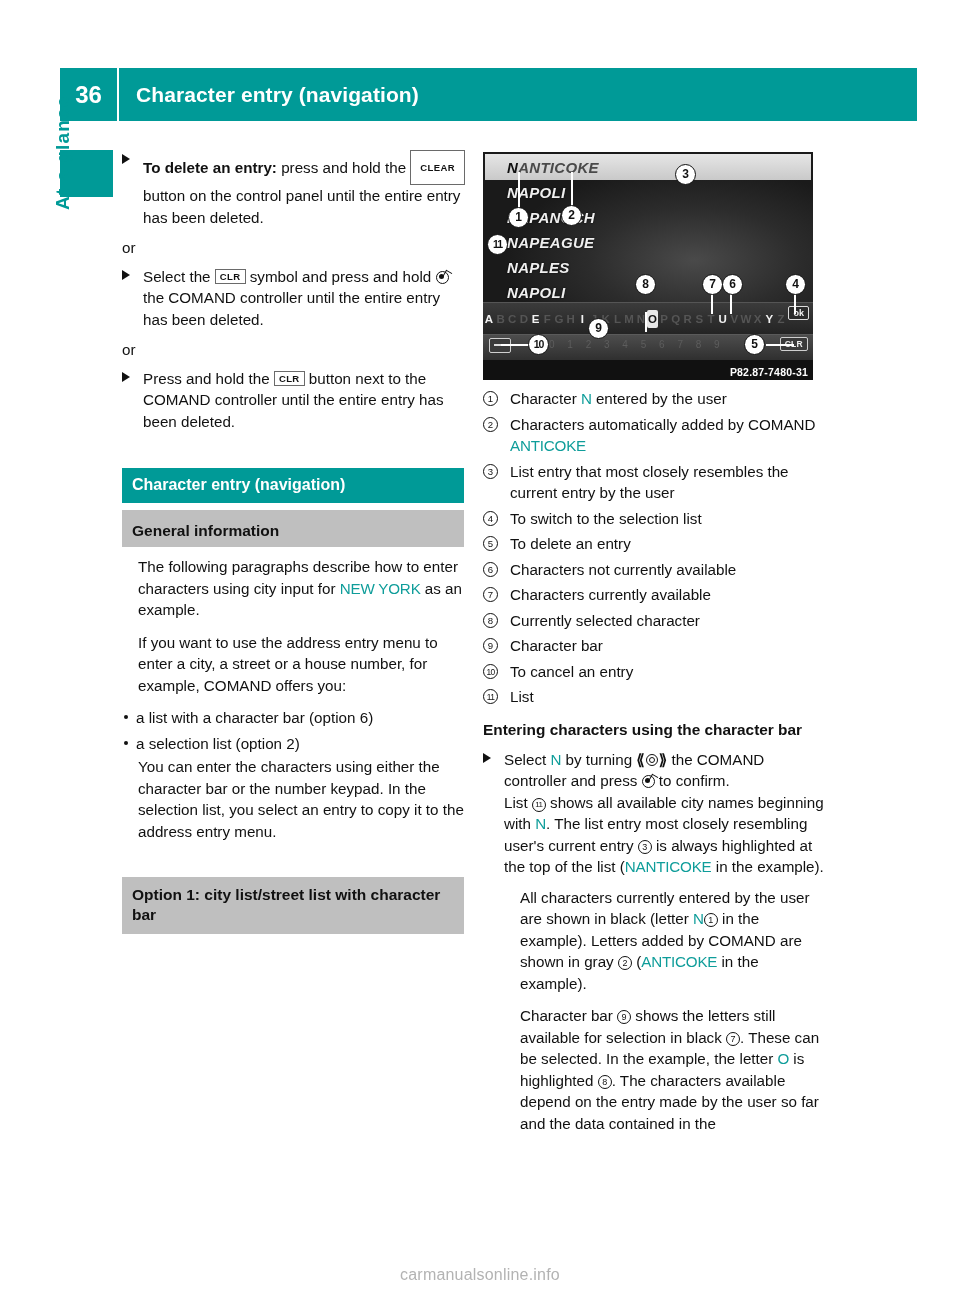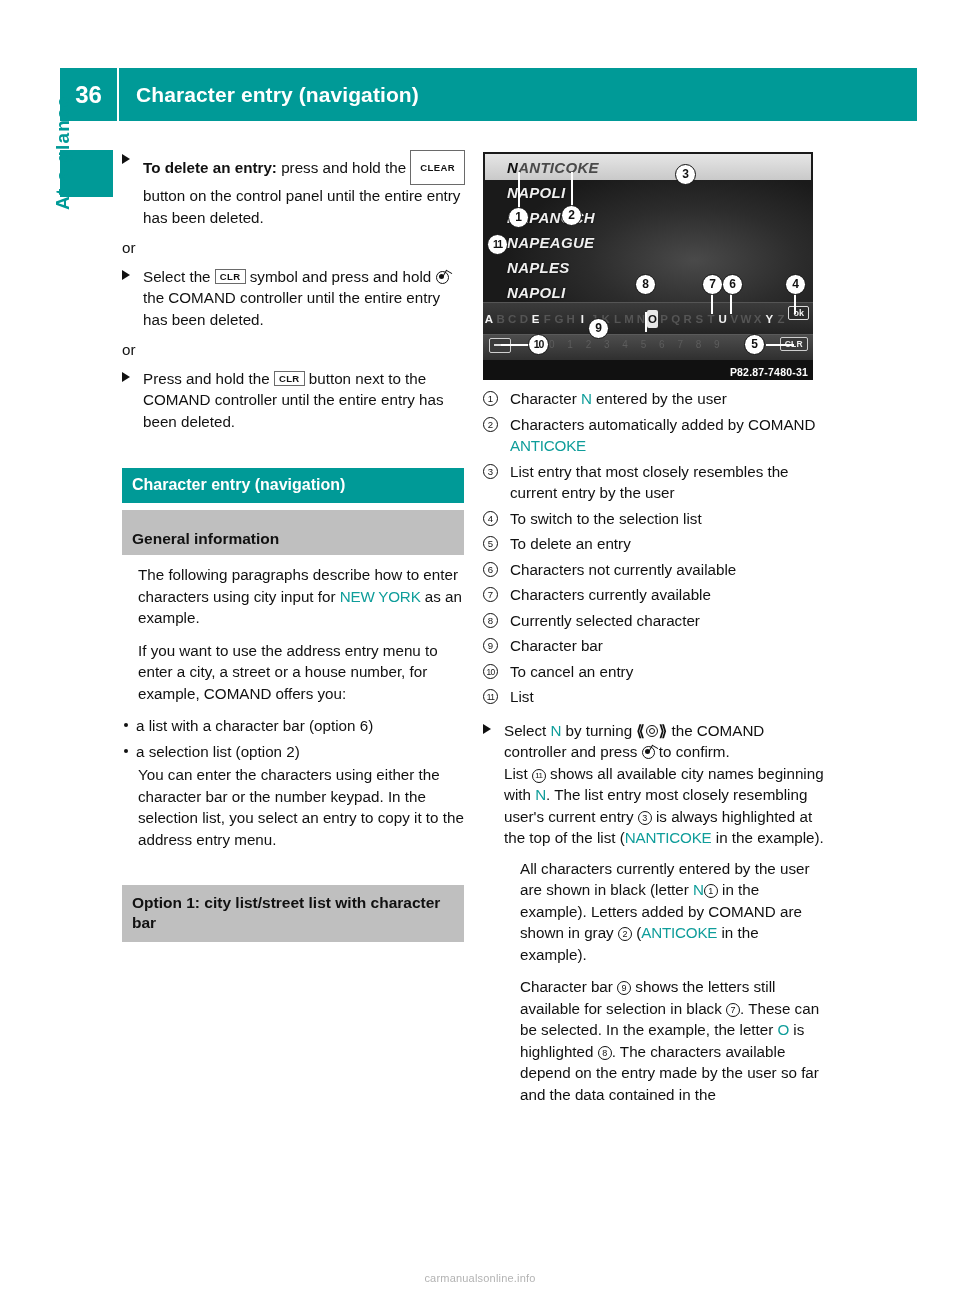--- a/index.html
+++ b/index.html
@@ -119,21 +119,21 @@
     vertical-align:1px;margin-right:2px;
   }
 
   
   .h-teal{
     background:#009a97;color:#fff;font-weight:bold;font-size:16px;
     padding:6px 10px 7px 10px;margin-bottom:7px;width:322px;
   }
   .h-gray{
     background:#bfbfbf;color:#111;font-weight:bold;font-size:15.5px;
-    padding:18px 10px 6px 10px;margin-bottom:9px;width:322px;
+    padding:10px 10px 6px 10px;margin-bottom:9px;width:322px;
   }
   .h-gray.two{line-height:20px;padding:8px 10px 9px 10px;}
   .h-bold{font-weight:bold;font-size:15.4px;line-height:20px;margin-bottom:9px;}
 
   .teal-txt{color:#0f9d9a;font-family:"Liberation Sans",sans-serif;letter-spacing:-.2px;}
 
   
   .legend{margin-top:12px;}
   .legend .row{position:relative;padding-left:27px;margin-bottom:4px;}
   .legend .num{
@@ -239,21 +239,21 @@
     line-height:18px;text-align:center;
     box-sizing:border-box;z-index:5;
   }
   .cal.w{font-size:10.5px;letter-spacing:-1px;}
   .lead{position:absolute;background:#111;z-index:4;}
   .lead.w{background:#fff;}
 
   
   .footer{
     position:absolute;left:0;bottom:18px;width:960px;text-align:center;
-    color:#b3b3b3;font-size:11px;letter-spacing:.2px;
+    color:#b3b3b3;font-size:16px;letter-spacing:.2px;
   }
 </style>
 </head>
 <body>
 
 <div class="header">
   <div class="pageno">36</div>
   <div class="hrule"></div>
   <div class="htitle">Character entry (navigation)</div>
 </div>
@@ -428,20 +428,21 @@
     <div class="row">
       <span class="num wide">10</span>
       <span>To cancel an entry</span>
     </div>
     <div class="row" style="margin-bottom:12px">
       <span class="num wide">11</span>
       <span>List</span>
     </div>
   </div>
 
+  <div class="h-bold">Entering characters using the character bar</div>
 
   <div class="step">
     <span class="tri"></span>
     <span>Select </span><span class="teal-txt">N</span><span> by turning </span><span class="glyph-turn"><span class="br">⟪</span><span class="ring"></span><span class="br">⟫</span></span><span> the COMAND controller and press </span><span class="glyph-press"></span><span> to confirm.</span><br>
     <span>List </span><span class="inum w">11</span><span> shows all available city names beginning with </span><span class="teal-txt">N</span><span>. The list entry most closely resembling user's current entry </span><span class="inum">3</span><span> is always highlighted at the top of the list (</span><span class="teal-txt">NANTICOKE</span><span> in the example).</span>
   </div>
 
   <p class="para" style="padding-left:21px"><span>All characters currently entered by the user are shown in black (letter </span><span class="teal-txt">N</span><span class="inum">1</span><span> in the example). Letters added by COMAND are shown in gray </span><span class="inum">2</span><span> (</span><span class="teal-txt">ANTICOKE</span><span> in the example).</span></p>
 
   <p class="para" style="padding-left:21px"><span>Character bar </span><span class="inum">9</span><span> shows the letters still available for selection in black </span><span class="inum">7</span><span>. These can be selected. In the example, the letter </span><span class="teal-txt">O</span><span> is highlighted </span><span class="inum">8</span><span>. The characters available depend on the entry made by the user so far and the data contained in the</span></p>

